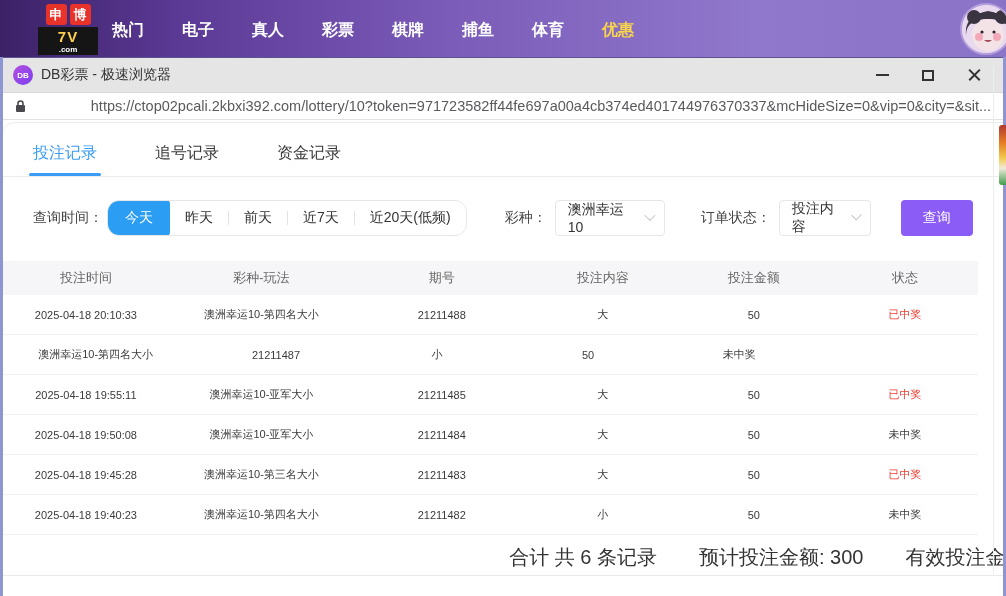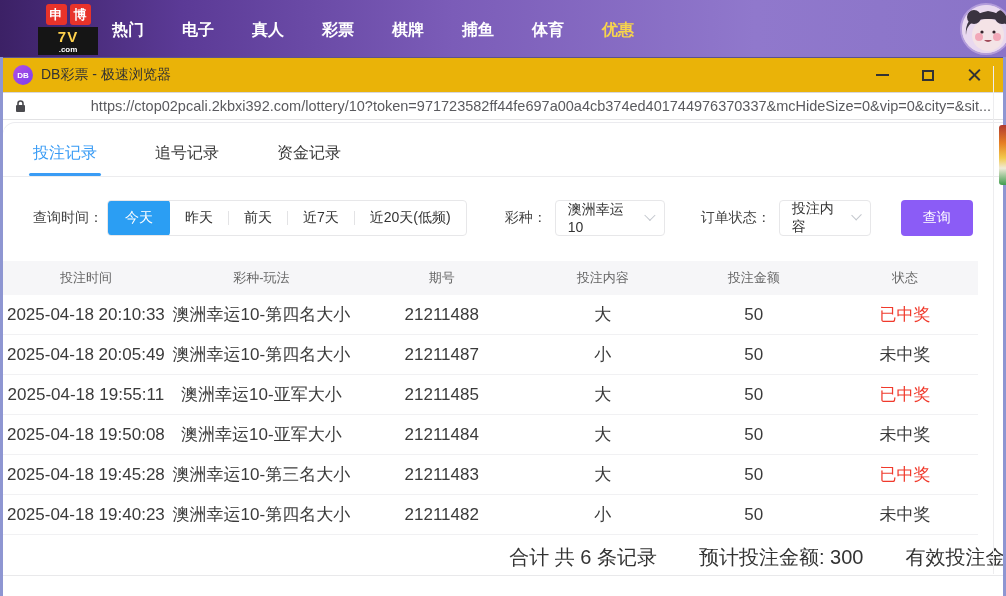--- a/index.html
+++ b/index.html
@@ -17,21 +17,21 @@
   .logo-main .seven { color:#ffd24d; font-weight:bold; font-size:15px; letter-spacing:1px; }
   .logo-main .com { display:block; color:#fff; font-size:8px; font-weight:bold; line-height:7px; }
   .nav { position:absolute; left:112px; top:0; height:61px; display:flex; align-items:center; gap:38px; }
   .nav .nav-item { color:#ffffff; font-size:16px; font-weight:bold; cursor:pointer; white-space:nowrap; }
   .nav .nav-item.highlight { color:#f7d44c; }
   .avatar { position:absolute; right:-6px; top:3px; width:52px; height:52px; border-radius:50%;
     overflow:hidden; border:2px solid #b39ddb; background:#e8d8f0; }
 
   
   .window { position:absolute; top:57px; left:3px; right:3px; bottom:0; background:#fff; }
-  .titlebar { height:35px; background:#eab308; border-top:1px solid #5a5390; display:flex; align-items:center; padding:0 10px; }
+  .titlebar { height:35px; background:#e5e5e5; border-top:1px solid #5a5390; display:flex; align-items:center; padding:0 10px; }
   .app-icon { width:20px; height:20px; border-radius:50%; background:linear-gradient(135deg,#b44fe0,#7a3ff0);
     color:#fff; font-size:8px; font-weight:bold; display:flex; align-items:center; justify-content:center; }
   .window-title { margin-left:8px; font-size:14px; color:#333; }
   .win-controls { margin-left:auto; display:flex; align-items:center; gap:24px; padding-right:8px; }
   .win-btn { width:22px; height:22px; display:flex; align-items:center; justify-content:center; cursor:pointer; }
   .ic-min { width:13px; height:2px; background:#333; }
   .ic-max { width:12px; height:11px; border:2px solid #333; }
   .ic-close { position:relative; width:13px; height:13px; }
   .ic-close:before,.ic-close:after { content:""; position:absolute; left:-1px; top:5.5px; width:15px; height:1.8px; background:#333; }
   .ic-close:before { transform:rotate(45deg); } .ic-close:after { transform:rotate(-45deg); }
@@ -43,38 +43,38 @@
   
   .page { position:absolute; top:66px; left:0; right:0; bottom:0; background:#fff; border-top-left-radius:12px;
     box-shadow:0 -1px 0 rgba(120,120,150,.15); overflow:hidden; }
   .tabs { display:flex; gap:58px; padding:20px 0 0 30px; border-bottom:1px solid #ececee; }
   .tab { font-size:16px; color:#3a3a3a; padding-bottom:12px; position:relative; cursor:pointer; }
   .tab.active { color:#3a9cf5; }
   .tab.active .underline { position:absolute; left:-4px; right:-4px; bottom:0; height:3px; background:#3a9cf5; border-radius:2px; }
 
   .filters { display:flex; align-items:center; padding:23px 0 0 30px; }
   .flabel { font-size:14px; color:#444; }
-  .btn-group { display:flex; align-items:center; border:1px solid #e7e7e9; border-radius:4px; height:36px; overflow:hidden; margin-left:4px; }
+  .btn-group { display:flex; align-items:center; border:1px solid #e7e7e9; border-radius:12px; height:36px; overflow:hidden; margin-left:4px; }
   .time-opt { font-size:14px; color:#333; padding:0 15px; height:36px; display:flex; align-items:center; cursor:pointer; position:relative; }
   .time-opt.active { background:#2b9ef3; color:#fff; border-radius:4px; padding:0 17px; }
   .sep { width:1px; height:14px; background:#e3e3e5; }
   .select { display:flex; align-items:center; justify-content:space-between; border:1px solid #e7e7e9; border-radius:4px;
     height:36px; padding:0 10px 0 12px; margin-left:8px; cursor:pointer; background:#fff; }
   .select .sel-val { font-size:14px; color:#333; }
   .chev { width:8px; height:8px; border-right:1.6px solid #c3c7cd; border-bottom:1.6px solid #c3c7cd;
     transform:rotate(45deg) translate(-2px,-2px); margin-left:12px; }
   .lbl-lottery { margin-left:38px;text-align:center; } .lbl-status { margin-left:36px; }
   .search-btn { margin-left:30px; width:72px; height:36px; background:#8b5cf6; color:#fff; font-size:14px;
     border:none; border-radius:4px; cursor:pointer; }
 
   .table { margin:25px 30px 0 0; width:975px; }
   .thead { display:flex; height:34px; align-items:center; background:#f6f6f8; }
   .th { font-size:13px; color:#666; text-align:center; }
   .trow { display:flex; height:40px; align-items:center; border-bottom:1px solid #f1f1f3; }
-  .td { font-size:17px; color:#3a3a3a; text-align:center; overflow:hidden; white-space:nowrap; }
+  .td { font-size:11px; color:#3a3a3a; text-align:center; overflow:hidden; white-space:nowrap; }
   .c1{width:17%;} .c2{width:19%;} .c3{width:18%;} .c4{width:15%;} .c5{width:16%;} .c6{width:15%;}
   .td.win { color:#f03a2c; }
 
   .summary { display:flex; justify-content:flex-end; align-items:center; gap:42px; height:44px; margin-right:-28px; }
   .summary span { font-size:20px; color:#333; white-space:nowrap; }
   .hr-bottom { position:absolute; left:0; right:0; bottom:20px; height:1px; background:#e9e9eb; }
 
   .scroll-line { position:absolute; top:66px; bottom:22px; right:12px; width:1px; background:#ededef; }
   .widget-frag { position:absolute; top:125px; right:0; width:7px; height:60px; border-radius:3px 0 0 3px;
     background:linear-gradient(180deg,#b03a30 0%,#e67e22 30%,#f2c94c 55%,#f0ead8 72%,#3f9d4e 100%); }
@@ -202,21 +202,20 @@
 
         <div class="trow">
           <div class="td c1">2025-04-18 20:10:33</div>
           <div class="td c2">澳洲幸运10-第四名大小</div>
           <div class="td c3">21211488</div>
           <div class="td c4">大</div>
           <div class="td c5">50</div>
           <div class="td c6 win">已中奖</div>
         </div>
         <div class="trow">
-          <div class="td c1">2025-04-18 20:05:49</div>
           <div class="td c2">澳洲幸运10-第四名大小</div>
           <div class="td c3">21211487</div>
           <div class="td c4">小</div>
           <div class="td c5">50</div>
           <div class="td c6 lose">未中奖</div>
         </div>
         <div class="trow">
           <div class="td c1">2025-04-18 19:55:11</div>
           <div class="td c2">澳洲幸运10-亚军大小</div>
           <div class="td c3">21211485</div>

